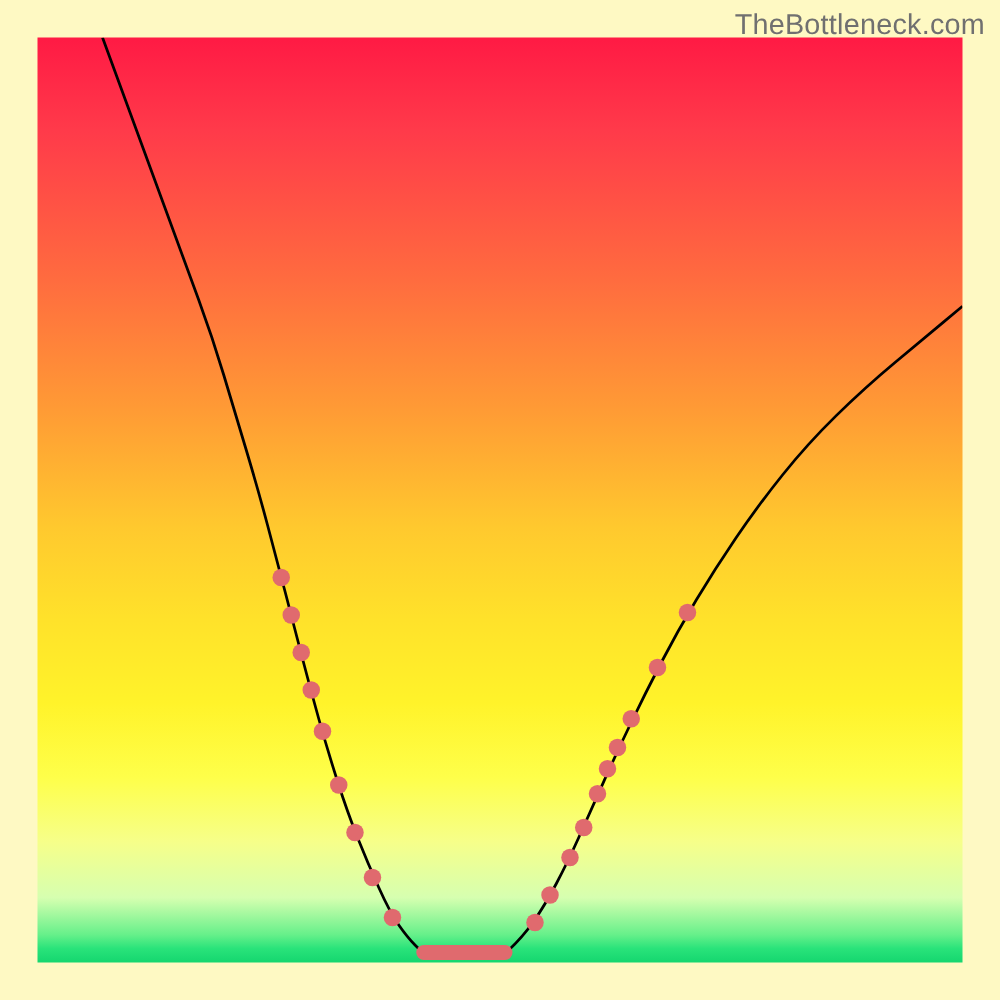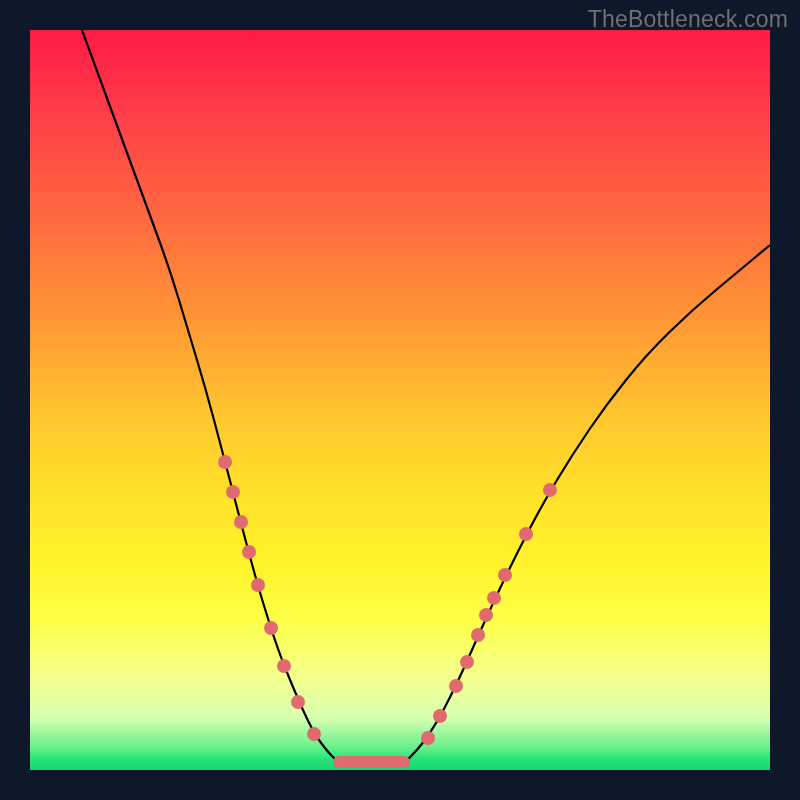--- a/index.html
+++ b/index.html
@@ -10,21 +10,21 @@
     overflow: hidden;
     background: #000;
     font-family: Arial, Helvetica, sans-serif;
   }
   .frame {
     position: absolute;
     left: 0;
     top: 0;
     width: 800px;
     height: 800px;
-    background: #0f172a;
+    background: #fef9c3;
   }
   .plot-area {
     position: absolute;
     left: 30px;
     top: 30px;
     width: 740px;
     height: 740px;
     
     background: linear-gradient(to bottom,
       #ff1a44 0%,

